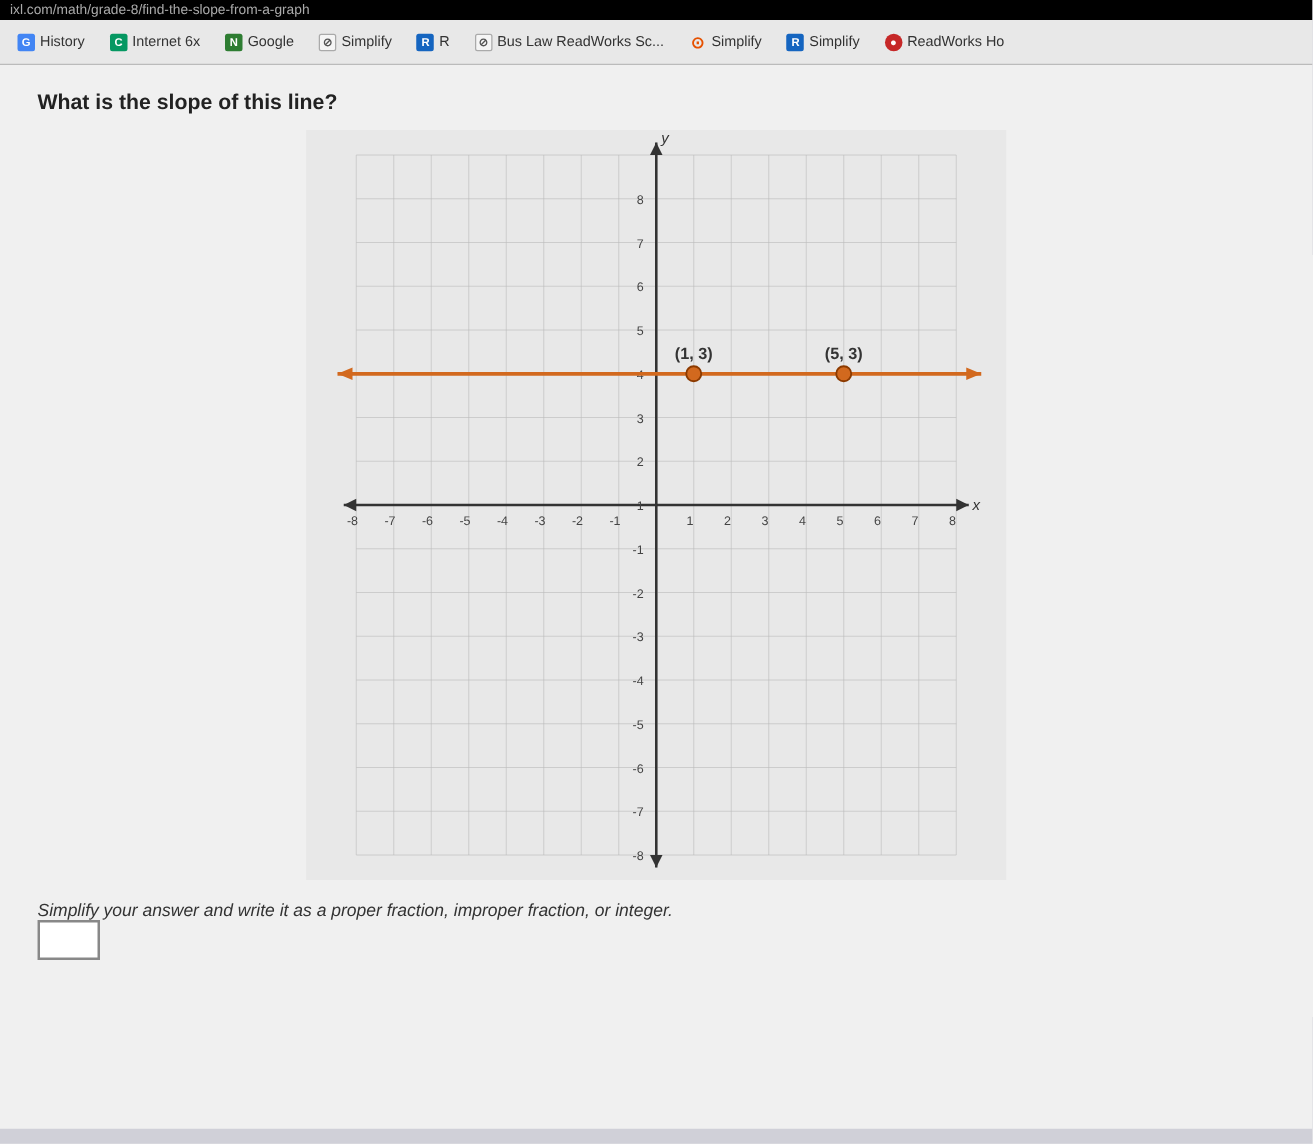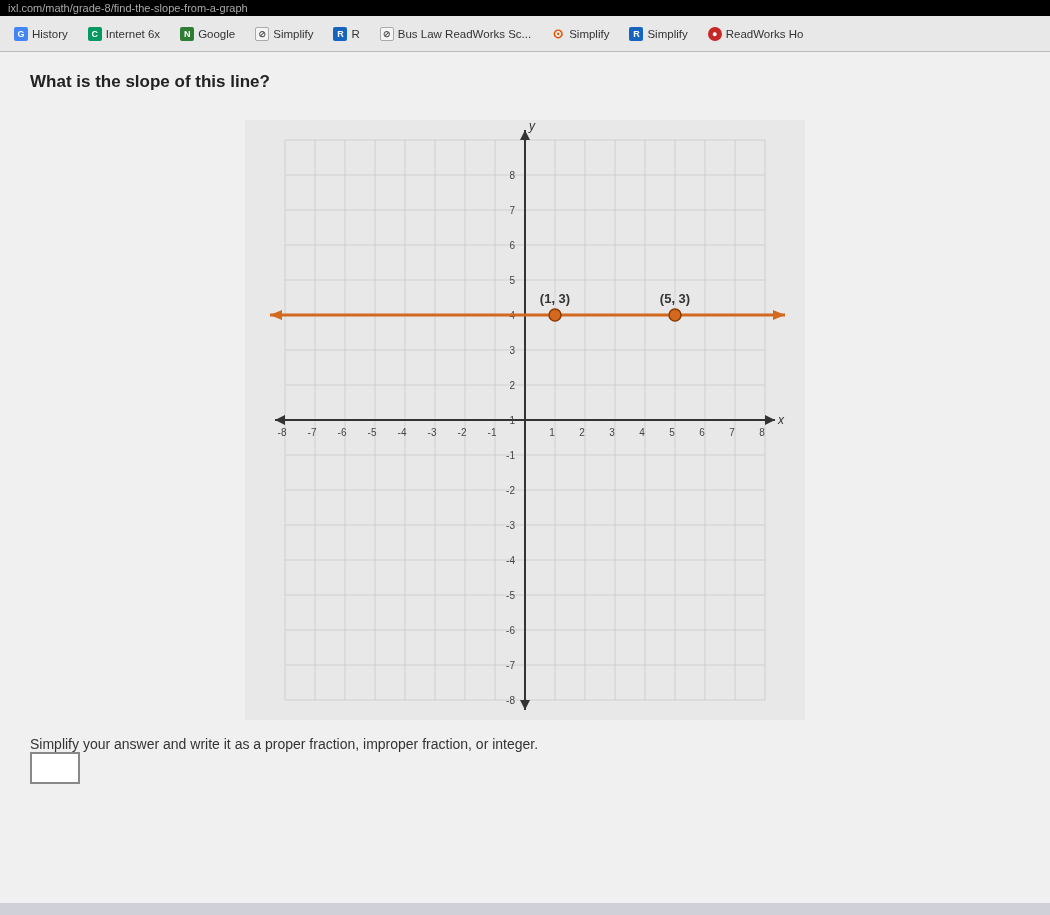--- a/index.html
+++ b/index.html
@@ -43,32 +43,33 @@
     }
     .content-area {
       background: #f0f0f0;
       padding: 20px 30px;
       min-height: calc(915px - 64px);
     }
     .question-text {
       font-size: 17px;
       font-weight: 600;
       color: #222;
-      margin-bottom: 28px;
+      margin-bottom: 12px;
     }
     .graph-container {
       display: flex;
       justify-content: center;
       margin-bottom: 16px;
     }
     svg.graph {
       background: #e8e8e8;
     }
     .instructions {
       font-size: 14px;
+      font-style: italic;
       color: #333;
       margin-bottom: 0;
     }
     .answer-box {
       width: 50px;
       height: 32px;
       border: 2px solid #888;
       background: white;
       display: inline-block;
     }

